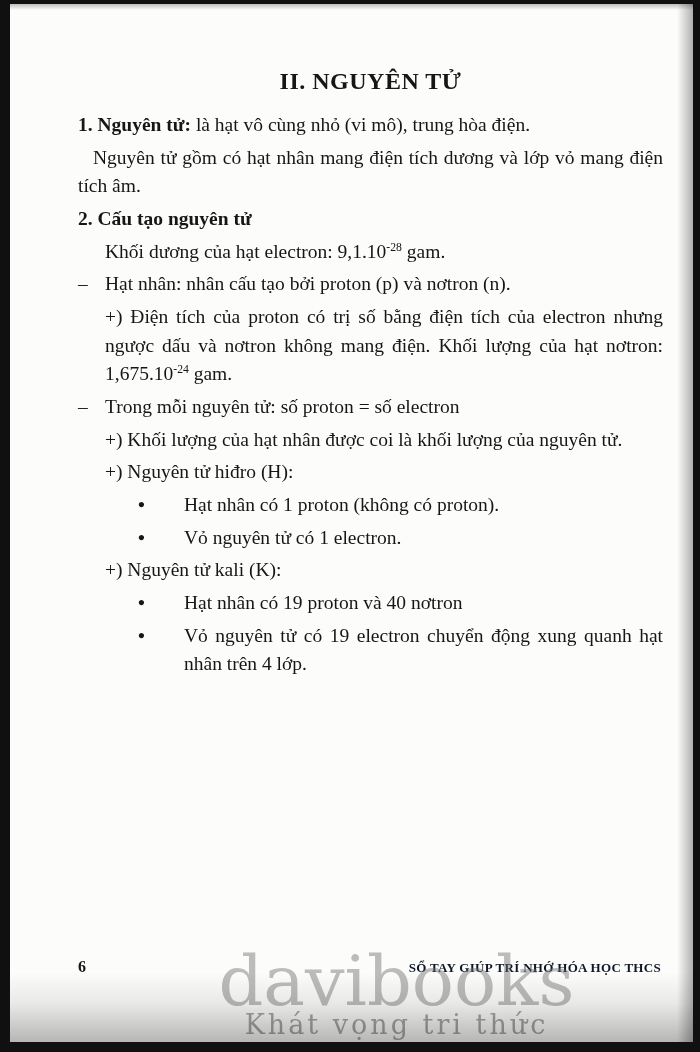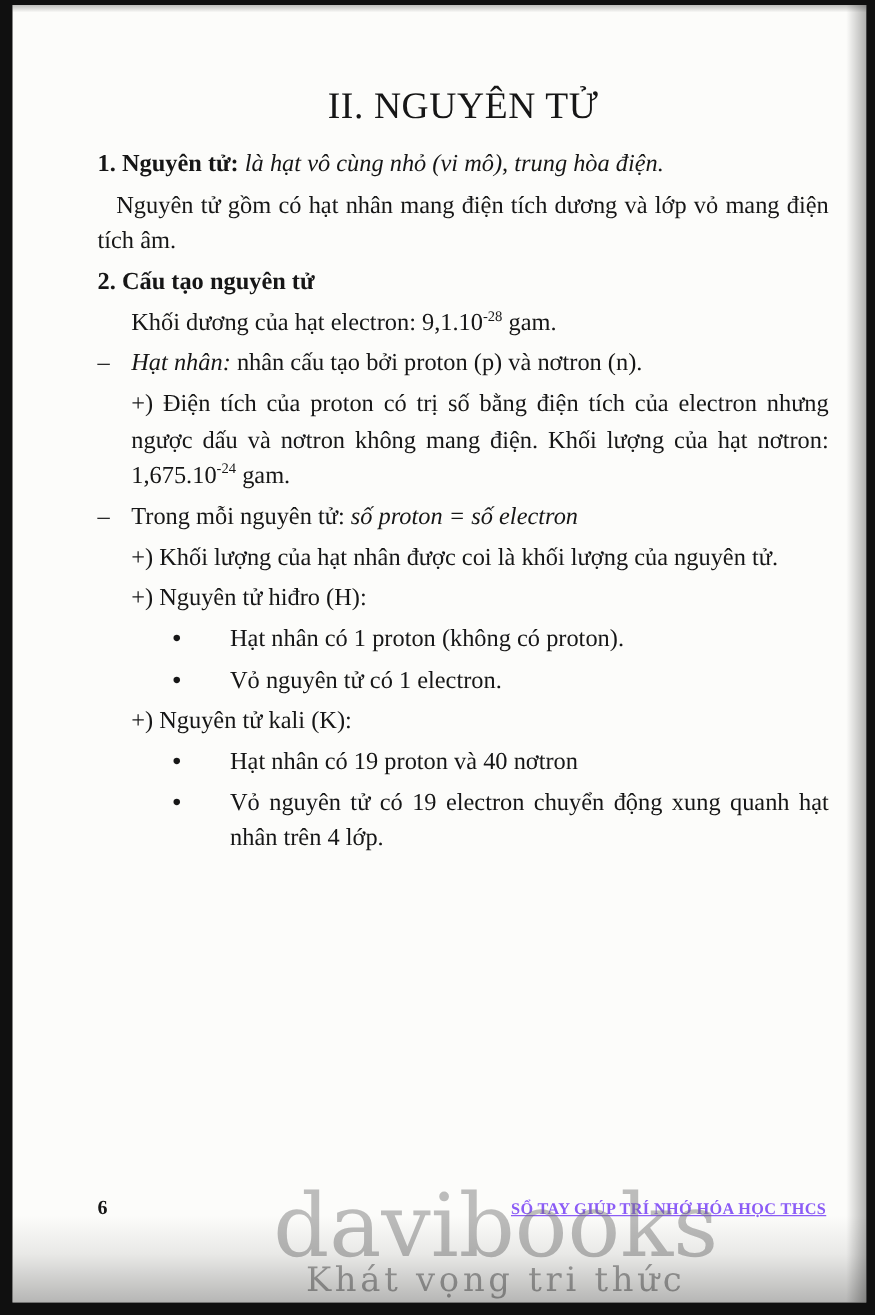--- a/index.html
+++ b/index.html
@@ -14,57 +14,56 @@
     position:absolute;
     left:10px; top:4px; right:7px; bottom:10px;
     background:#fcfcfa;
     color:#161616;
   }
   .content {
     position:absolute;
     left:68px; right:30px; top:64px;
   }
   .title {
-    font-size:30px;
-    font-weight:normal;
+    font-size:24px;
+    font-weight:bold;
     text-align:center;
     letter-spacing:0.5px;
     margin:0 0 16px 0;
   }
   .block {
     font-size:19.5px;
     line-height:1.47;
     text-align:justify;
     margin:0 0 4px 0;
   }
   .b-num   { }
   .b-indent1 { text-indent:15px; }
   .b-dash  { padding-left:27px; text-indent:-27px; }
   .b-sub   { padding-left:27px; }
   .b-bullet { padding-left:106px; text-indent:-23px; }
   .b-bullet::before { content:"\2022"; display:inline-block; width:23px; font-weight:bold; }
   .bold   { font-weight:bold; }
-  .italic { font-style:italic; }
+  .italic { }
   .marker { display:inline-block; width:27px; text-indent:0; }
   sup { font-size:0.6em; line-height:0; vertical-align:super; }
 
   .footer {
     position:absolute;
     left:68px; right:32px; bottom:66px;
     display:flex;
     justify-content:space-between;
     align-items:baseline;
   }
   .page-number { font-size:16px; font-weight:bold; }
   .running-footer {
     font-size:13px;
     letter-spacing:0.3px;
     font-weight:600;
-    color:#8b5cf6;
-    text-decoration:underline;
+    color:#0f172a;
   }
   .wm1 {
     position:absolute;
     left:90px; right:0; bottom:28px;
     text-align:center;
     font-family:"DejaVu Serif", serif;
     font-size:70px;
     line-height:0.95;
     color:rgba(110,110,110,0.45);
     pointer-events:none;

